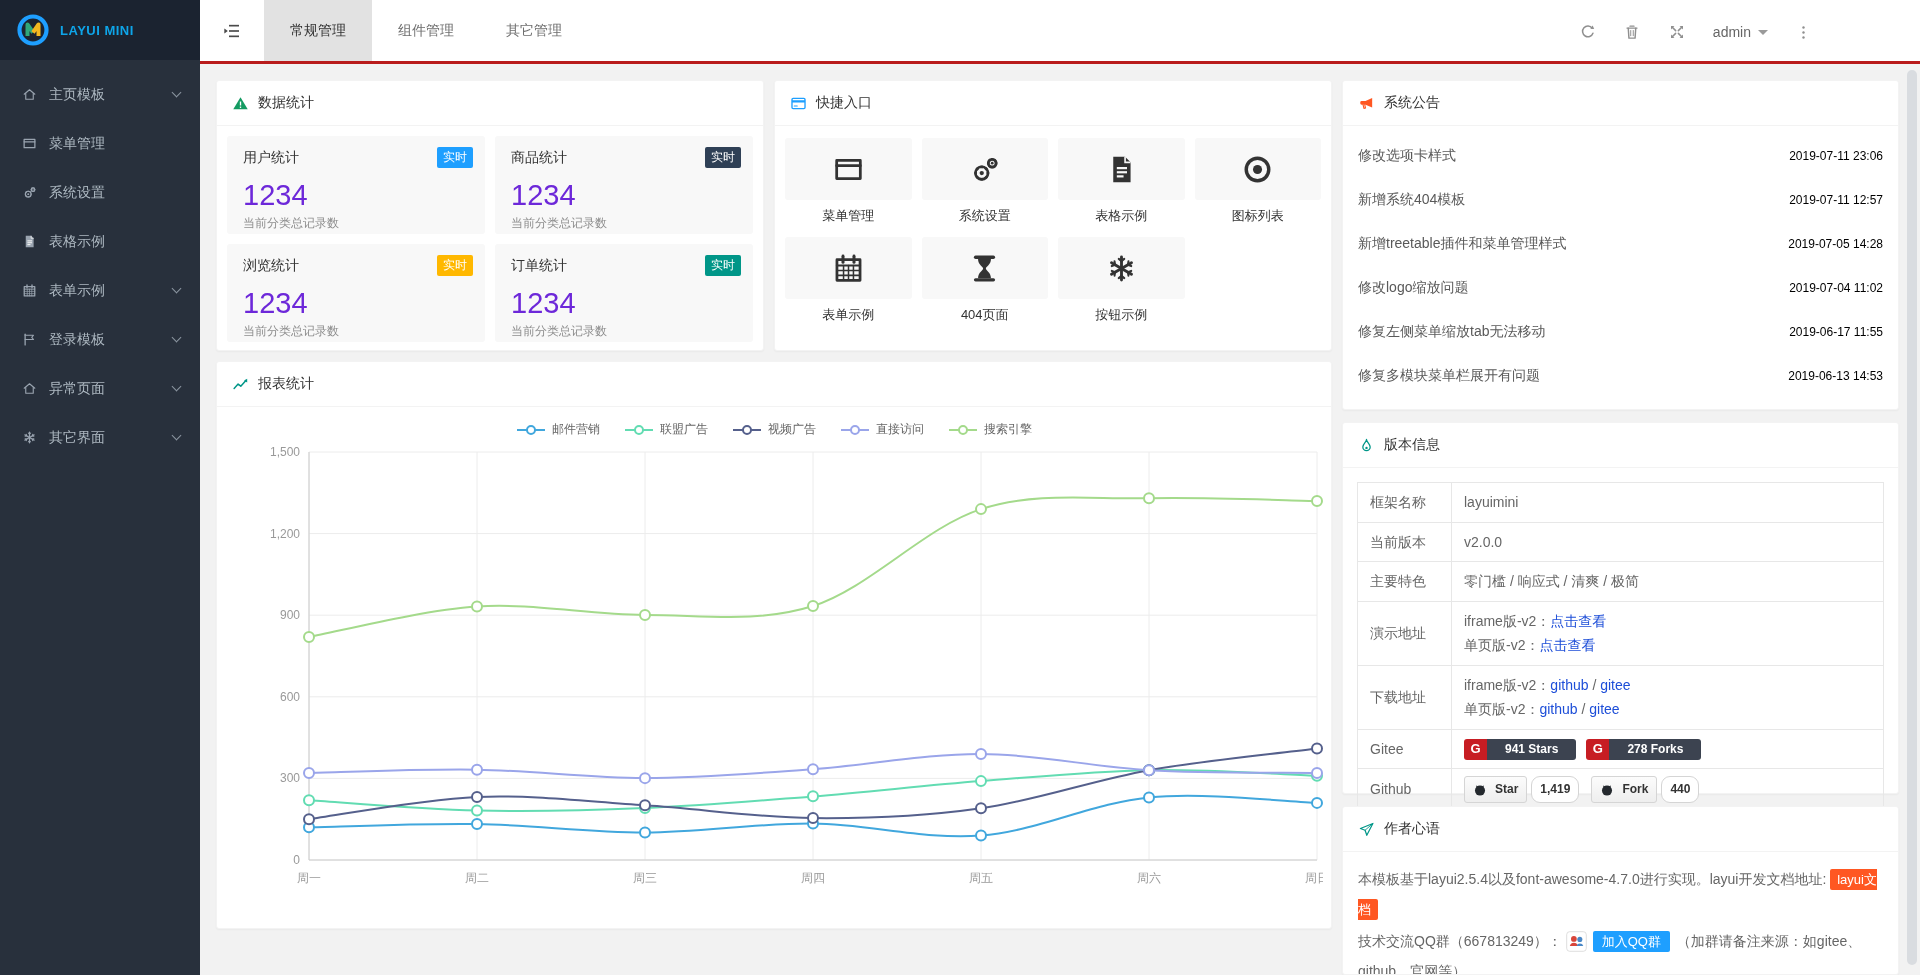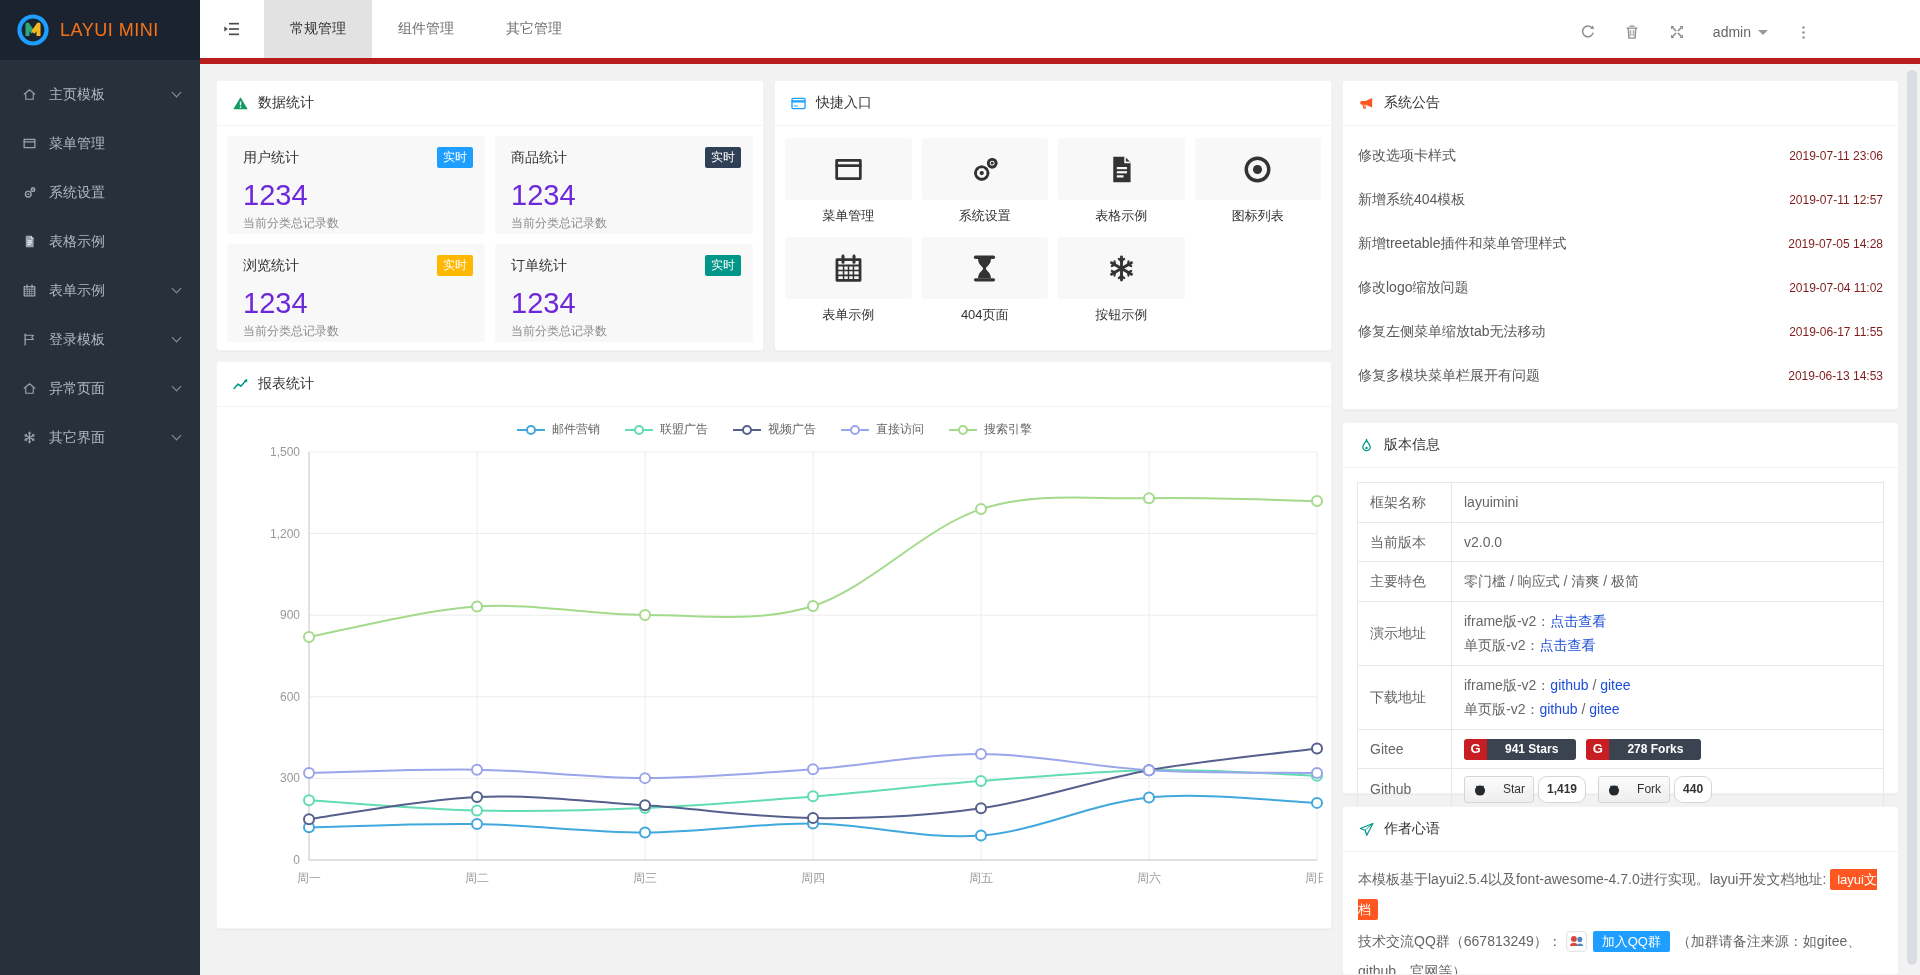--- a/index.html
+++ b/index.html
@@ -2,28 +2,28 @@
 <html><head>
 <meta charset="utf-8">
 <style>
   *{margin:0;padding:0;box-sizing:border-box}
   html,body{width:1920px;height:975px;overflow:hidden}
   body{background:#f2f2f2;font-family:"Liberation Sans","DejaVu Sans",sans-serif;font-size:14px;color:#333}
   .app{position:relative;width:1920px;height:975px}
   
   .sidebar{position:absolute;left:0;top:0;width:200px;height:100%;background:#28303C;z-index:3}
   .logo{height:60px;background:#1B2330;display:flex;align-items:center;padding-left:16px;gap:10px;cursor:pointer}
-  .logo-text{color:#f97316;font-size:18px;font-weight:normal;letter-spacing:.5px}
+  .logo-text{color:#0ea5e9;font-size:13px;font-weight:bold;letter-spacing:.5px}
   .menu{padding-top:10px}
   .menu-item{height:49px;display:flex;align-items:center;padding:0 20px 0 22px;color:#aeb9c2;font-size:14px;cursor:pointer}
   .mi-icon{width:17px;margin-right:10px;display:flex;align-items:center}
   .mi-label{flex:1}
   .chev{width:7px;height:7px;border-right:1.6px solid #8b95a1;border-bottom:1.6px solid #8b95a1;transform:rotate(45deg);margin-top:-4px}
   
-  .topbar{position:absolute;left:200px;top:0;right:0;height:64px;background:#fff;border-bottom:6px solid #b91c1c;display:flex;align-items:stretch;z-index:2}
+  .topbar{position:absolute;left:200px;top:0;right:0;height:64px;background:#fff;border-bottom:3px solid #b91c1c;display:flex;align-items:stretch;z-index:2}
   .collapse{width:64px;display:flex;align-items:center;justify-content:center;cursor:pointer}
   .tabs{display:flex;height:100%}
   .tab{padding:0 26px;display:flex;align-items:center;color:#6f6f6f;cursor:pointer}
   .tab.active{background:#e2e2e2;color:#333}
   .top-right{position:absolute;right:108px;top:0;height:64px;display:flex;align-items:center;gap:27px}
   .tr-icon{display:flex;cursor:pointer}
   .user{display:flex;align-items:center;gap:7px;color:#666;cursor:pointer}
   .caret{width:0;height:0;border-left:5px solid transparent;border-right:5px solid transparent;border-top:5.5px solid #9a9a9a}
   
   .content{position:absolute;left:200px;top:64px;right:0;bottom:0;padding:16px 20px 0 16px;display:flex;gap:10px}
@@ -47,32 +47,32 @@
   .card-d{font-size:12px;color:#8d8d8d;margin-top:3px}
   
   .quick-grid{display:grid;grid-template-columns:repeat(4,1fr);gap:12px 10px;padding:12px 10px}
   .q-item{text-align:center;cursor:pointer}
   .q-box{height:62px;background:#f8f8f8;border-radius:3px;display:flex;align-items:center;justify-content:center}
   .q-label{font-size:13px;color:#333;margin-top:7px}
   
   .ann-list{padding:8px 15px}
   .ann-row{height:44px;display:flex;align-items:center;justify-content:space-between;cursor:pointer}
   .ann-text{font-size:14px;color:#595959;white-space:nowrap;overflow:hidden}
-  .ann-time{font-size:12px;color:#7f1d1d;flex-shrink:0;margin-left:10px}
+  .ann-time{font-size:12px;color:#000000;flex-shrink:0;margin-left:10px}
   
   .v-table{margin:14px;border-collapse:collapse;width:calc(100% - 28px)}
   .v-table td{border:1px solid #e7e7e7;padding:7px 12px;font-size:14px;color:#666;line-height:1.75;vertical-align:middle}
   .v-label{width:94px}
   .link{color:#1d4ed8;text-decoration:none;cursor:pointer}
   .sep{color:#666}
   .gitee-badge{display:inline-flex;height:21px;border-radius:3px;overflow:hidden;margin-right:10px;vertical-align:middle;cursor:pointer}
   .gitee-g{width:23px;background:#C71D23;color:#fff;font-weight:bold;font-size:13px;display:flex;align-items:center;justify-content:center}
   .gitee-t{background:#3C4350;color:#fff;font-size:12px;font-weight:bold;display:flex;align-items:center;padding:0 18px}
   .gh{display:inline-flex;align-items:center;margin-right:12px;vertical-align:middle}
-  .gh-btn{display:inline-flex;align-items:center;gap:16px;background:linear-gradient(#fcfcfc,#eee);border:1px solid #d5d5d5;border-radius:3px;padding:2px 8px;font-size:12px;font-weight:normal;color:#333;cursor:pointer}
+  .gh-btn{display:inline-flex;align-items:center;gap:8px;background:linear-gradient(#fcfcfc,#eee);border:1px solid #d5d5d5;border-radius:3px;padding:2px 8px;font-size:12px;font-weight:bold;color:#333;cursor:pointer}
   .gh-count{background:#fff;border:1px solid #d5d5d5;border-radius:9px;padding:2px 8px;font-size:12px;font-weight:bold;color:#333;margin-left:4px;cursor:pointer}
   
   .author-body{padding:12px 15px 0 15px;font-size:14px;color:#666;line-height:2.15}
   .author-body p{margin-bottom:2px}
   .badge-doc{background:#FF5722;color:#fff;padding:3px 7px;border-radius:2px;font-size:13px;cursor:pointer}
   .btn-qq{background:#1E9FFF;color:#fff;padding:3px 9px;border-radius:2px;font-size:13px;cursor:pointer;margin:0 3px}
   .qq-ic{vertical-align:-6px;margin-right:3px}
   
   .legend{display:flex;justify-content:center;gap:24px;margin-top:14px}
   .lg{display:flex;align-items:center;gap:6px;font-size:12px;color:#666;cursor:pointer}

